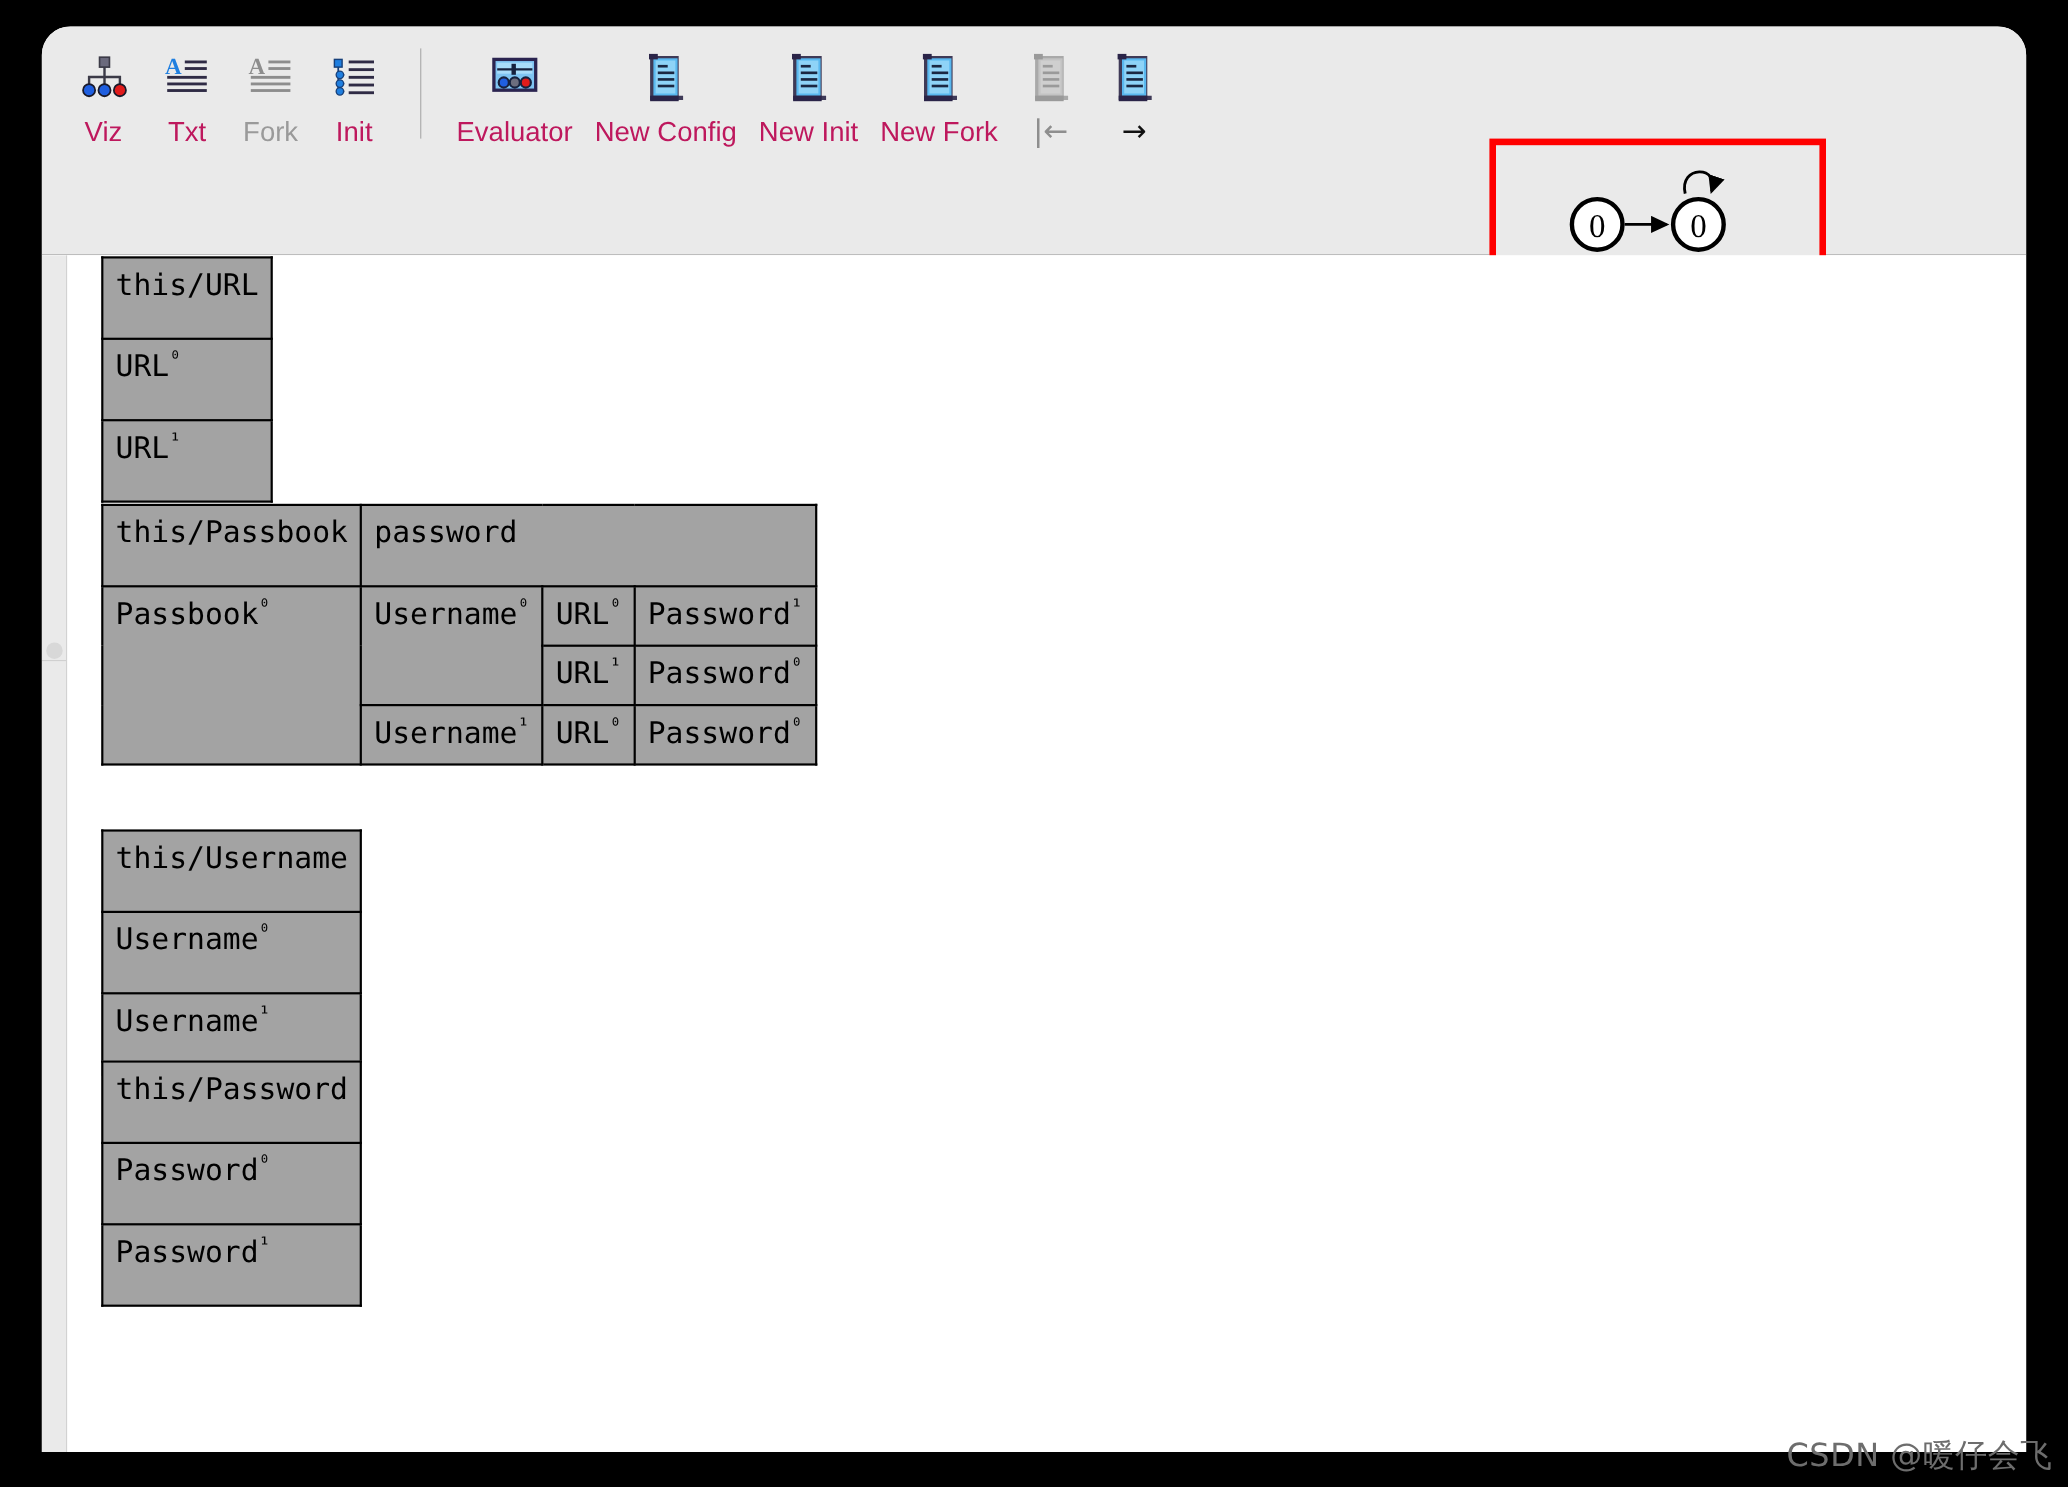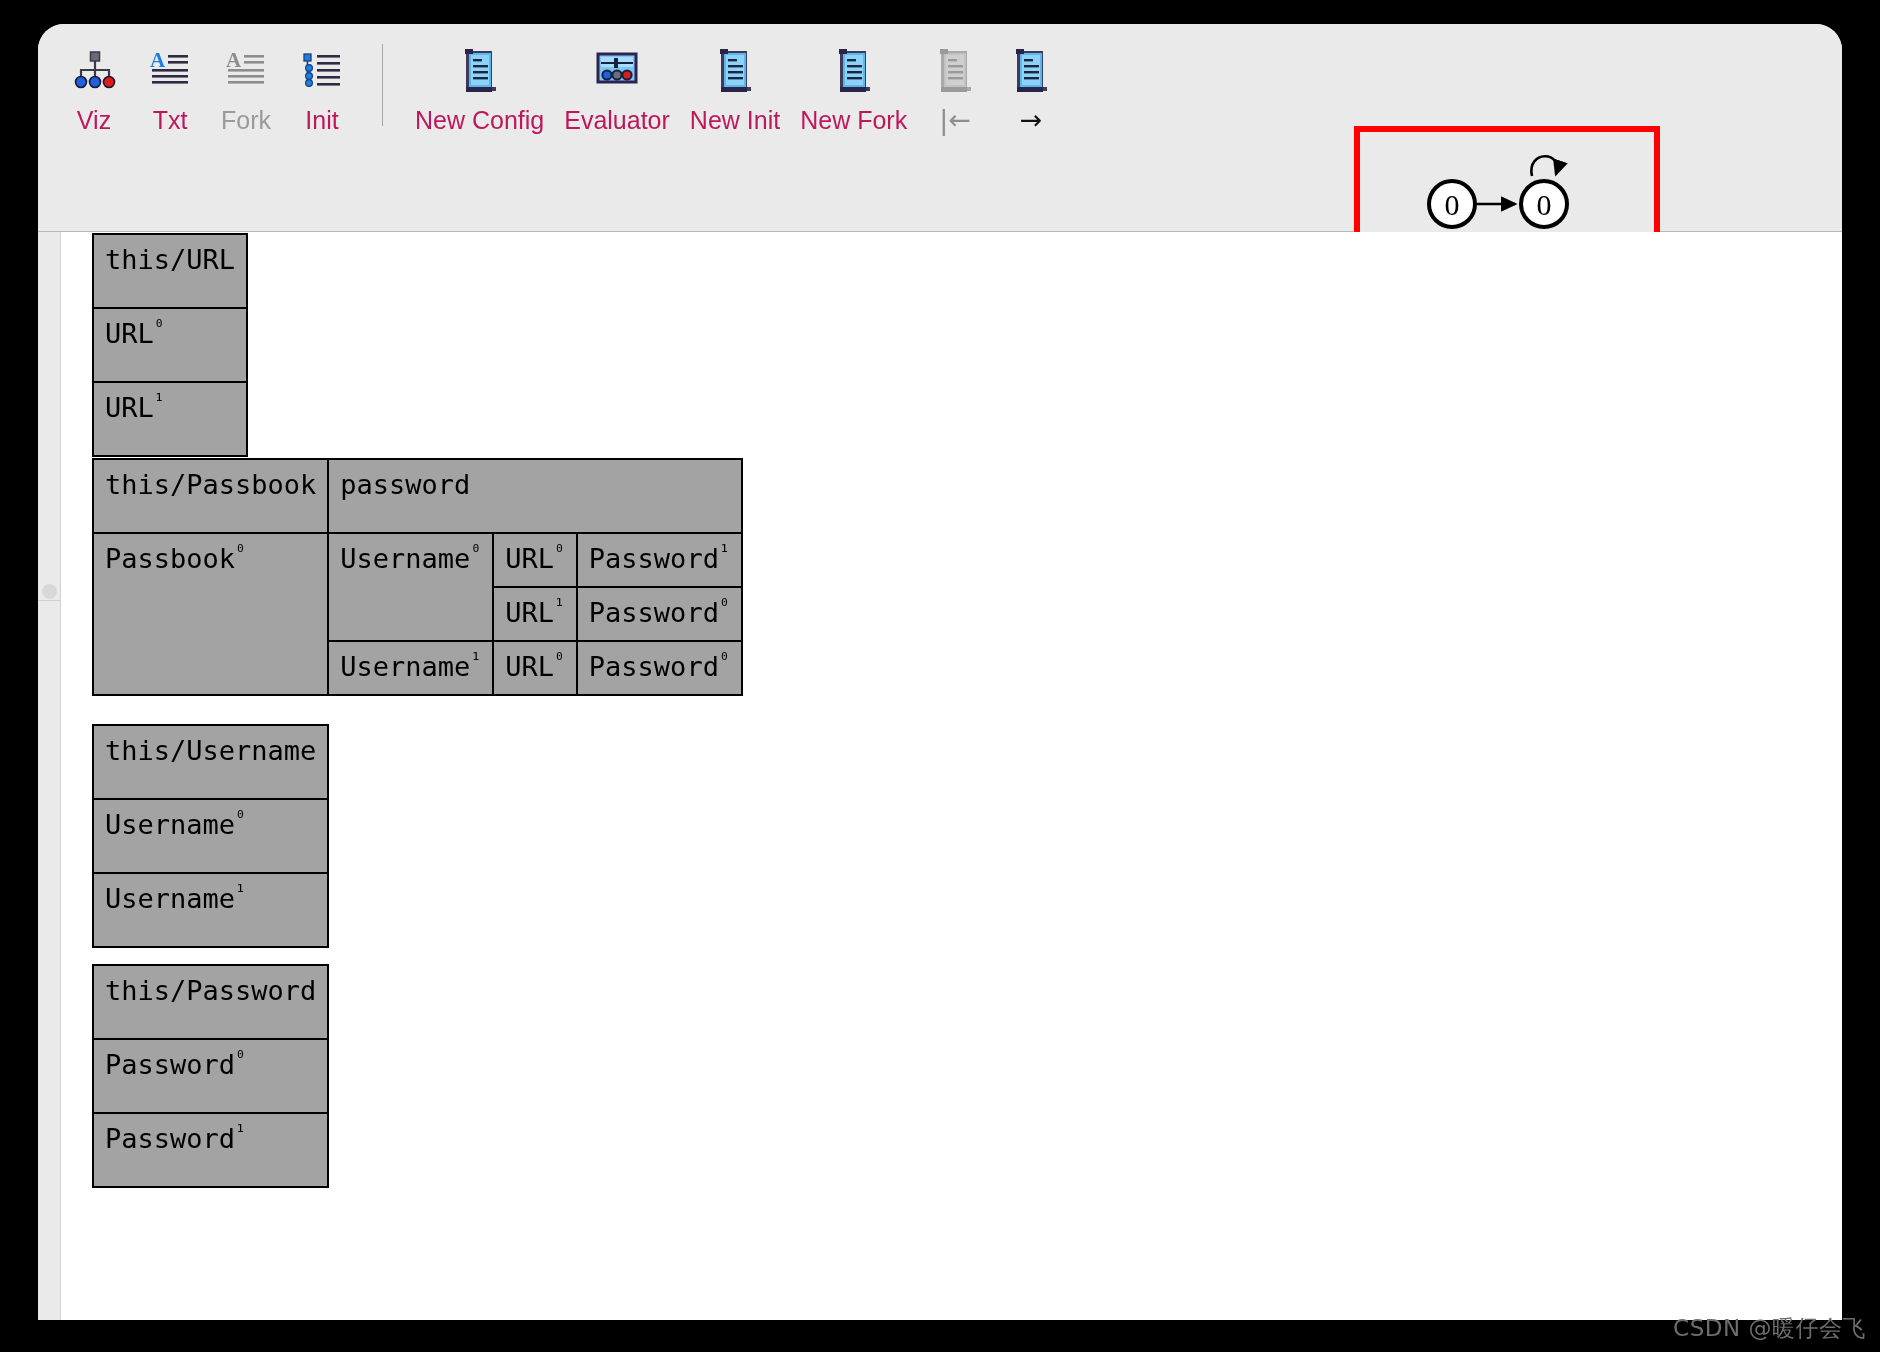--- a/index.html
+++ b/index.html
@@ -162,29 +162,29 @@
   .alloy-table td.tall { height: 52px; }
 
   .sup {
     font-size: 18px;
     vertical-align: super;
     line-height: 0;
   }
 
   #table-url      { left: 54px;  top: 1px; }
   #table-passbook { left: 54px;  top: 226px; }
-  #table-username { left: 54px;  top: 492px; padding-left: 28px; }
+  #table-username { left: 54px;  top: 522px; padding-left: 28px; }
   #table-password { left: 54px;  top: 732px; }
 
   
   #watermark {
     position: absolute;
     right: 14px;
     bottom: 8px;
-    font-size: 23px;
+    font-size: 29px;
     color: #6d6d6d;
     font-family: "DejaVu Sans", sans-serif;
     letter-spacing: 0.5px;
   }
 </style>
 </head>
 <body>
 
 <div id="app-window">
 
@@ -247,48 +247,48 @@
             <rect x="17" y="35" width="23" height="2.6" fill="#2f2b45"></rect>
           </svg>
         </span>
         <span class="tb-label">Init</span>
       </div>
 
       <div class="tb-sep"></div>
 
       <div class="tb-item">
         <span class="tb-icon">
+          <svg width="44" height="40" viewBox="0 0 44 40">
+            <rect x="3" y="4" width="38" height="28" fill="#7fc4f2" stroke="#2b2450" stroke-width="3"></rect>
+            <rect x="6" y="7" width="32" height="10" fill="#a8dcfa"></rect>
+            <path d="M6 13 L38 13" stroke="#17223f" stroke-width="2"></path>
+            <rect x="19" y="8" width="4" height="10" fill="#17223f"></rect>
+            <circle cx="12" cy="25" r="4.6" fill="#1f5fe0" stroke="#17223f" stroke-width="2"></circle>
+            <circle cx="22" cy="25" r="4.6" fill="#6d6d7e" stroke="#17223f" stroke-width="2"></circle>
+            <circle cx="32" cy="25" r="4.6" fill="#e01b1b" stroke="#17223f" stroke-width="2"></circle>
+          </svg>
+        </span>
+        <span class="tb-label">Evaluator</span>
+      </div>
+
+      <div class="tb-item">
+        <span class="tb-icon">
           <svg width="42" height="50" viewBox="0 0 42 50">
             <path d="M7 6 h26 v36 h4 v4 h-30 z" fill="#3f3a57"></path>
             <rect x="10" y="8" width="22" height="34" fill="#59b8ef"></rect>
             <rect x="12" y="10" width="18" height="30" fill="#8ed3f7"></rect>
             <rect x="14" y="14" width="9" height="2.4" fill="#1a2742"></rect>
             <rect x="14" y="20" width="15" height="2.4" fill="#1a2742"></rect>
             <rect x="14" y="26" width="15" height="2.4" fill="#1a2742"></rect>
             <rect x="14" y="32" width="15" height="2.4" fill="#1a2742"></rect>
             <rect x="6" y="4" width="8" height="5" fill="#2a2448"></rect>
             <rect x="7" y="42" width="26" height="5" fill="#2a2448"></rect>
           </svg>
         </span>
         <span class="tb-label">New Config</span>
-      </div>
-
-      <div class="tb-item">
-        <span class="tb-icon">
-          <svg width="44" height="40" viewBox="0 0 44 40">
-            <rect x="3" y="4" width="38" height="28" fill="#7fc4f2" stroke="#2b2450" stroke-width="3"></rect>
-            <rect x="6" y="7" width="32" height="10" fill="#a8dcfa"></rect>
-            <path d="M6 13 L38 13" stroke="#17223f" stroke-width="2"></path>
-            <rect x="19" y="8" width="4" height="10" fill="#17223f"></rect>
-            <circle cx="12" cy="25" r="4.6" fill="#1f5fe0" stroke="#17223f" stroke-width="2"></circle>
-            <circle cx="22" cy="25" r="4.6" fill="#6d6d7e" stroke="#17223f" stroke-width="2"></circle>
-            <circle cx="32" cy="25" r="4.6" fill="#e01b1b" stroke="#17223f" stroke-width="2"></circle>
-          </svg>
-        </span>
-        <span class="tb-label">Evaluator</span>
       </div>
 
 
       <div class="tb-item">
         <span class="tb-icon">
           <svg width="42" height="50" viewBox="0 0 42 50">
             <path d="M7 6 h26 v36 h4 v4 h-30 z" fill="#3f3a57"></path>
             <rect x="10" y="8" width="22" height="34" fill="#59b8ef"></rect>
             <rect x="12" y="10" width="18" height="30" fill="#8ed3f7"></rect>
             <rect x="14" y="14" width="9" height="2.4" fill="#1a2742"></rect>

